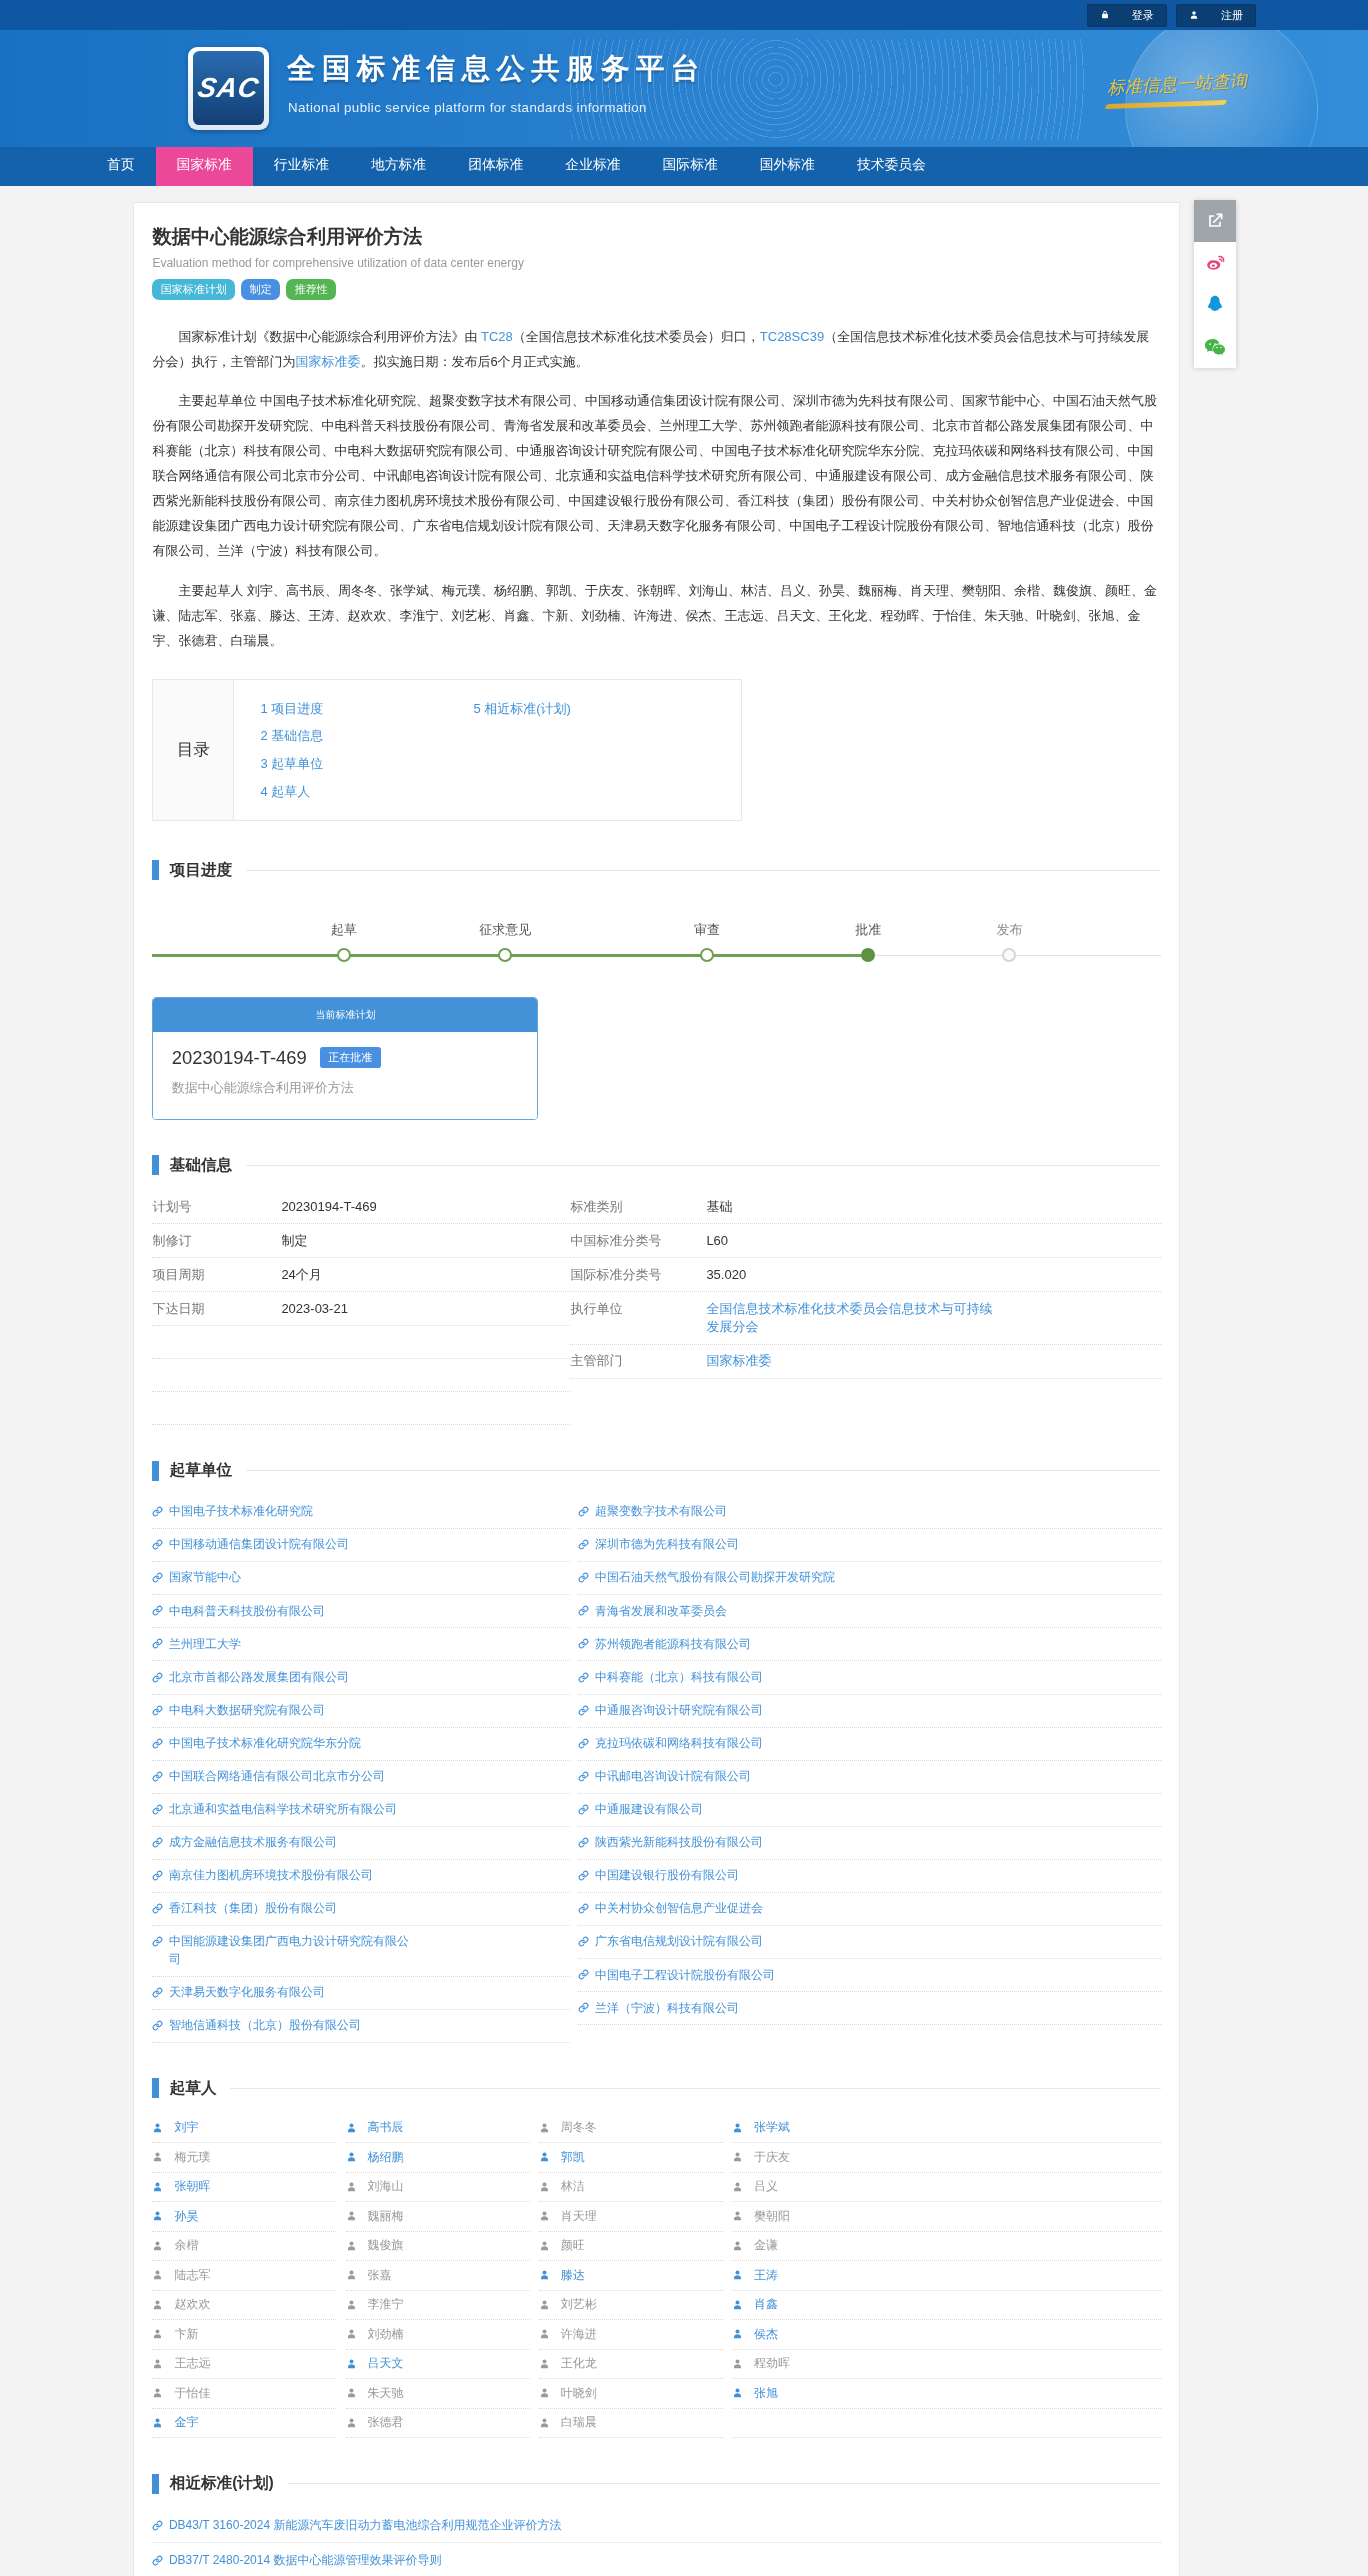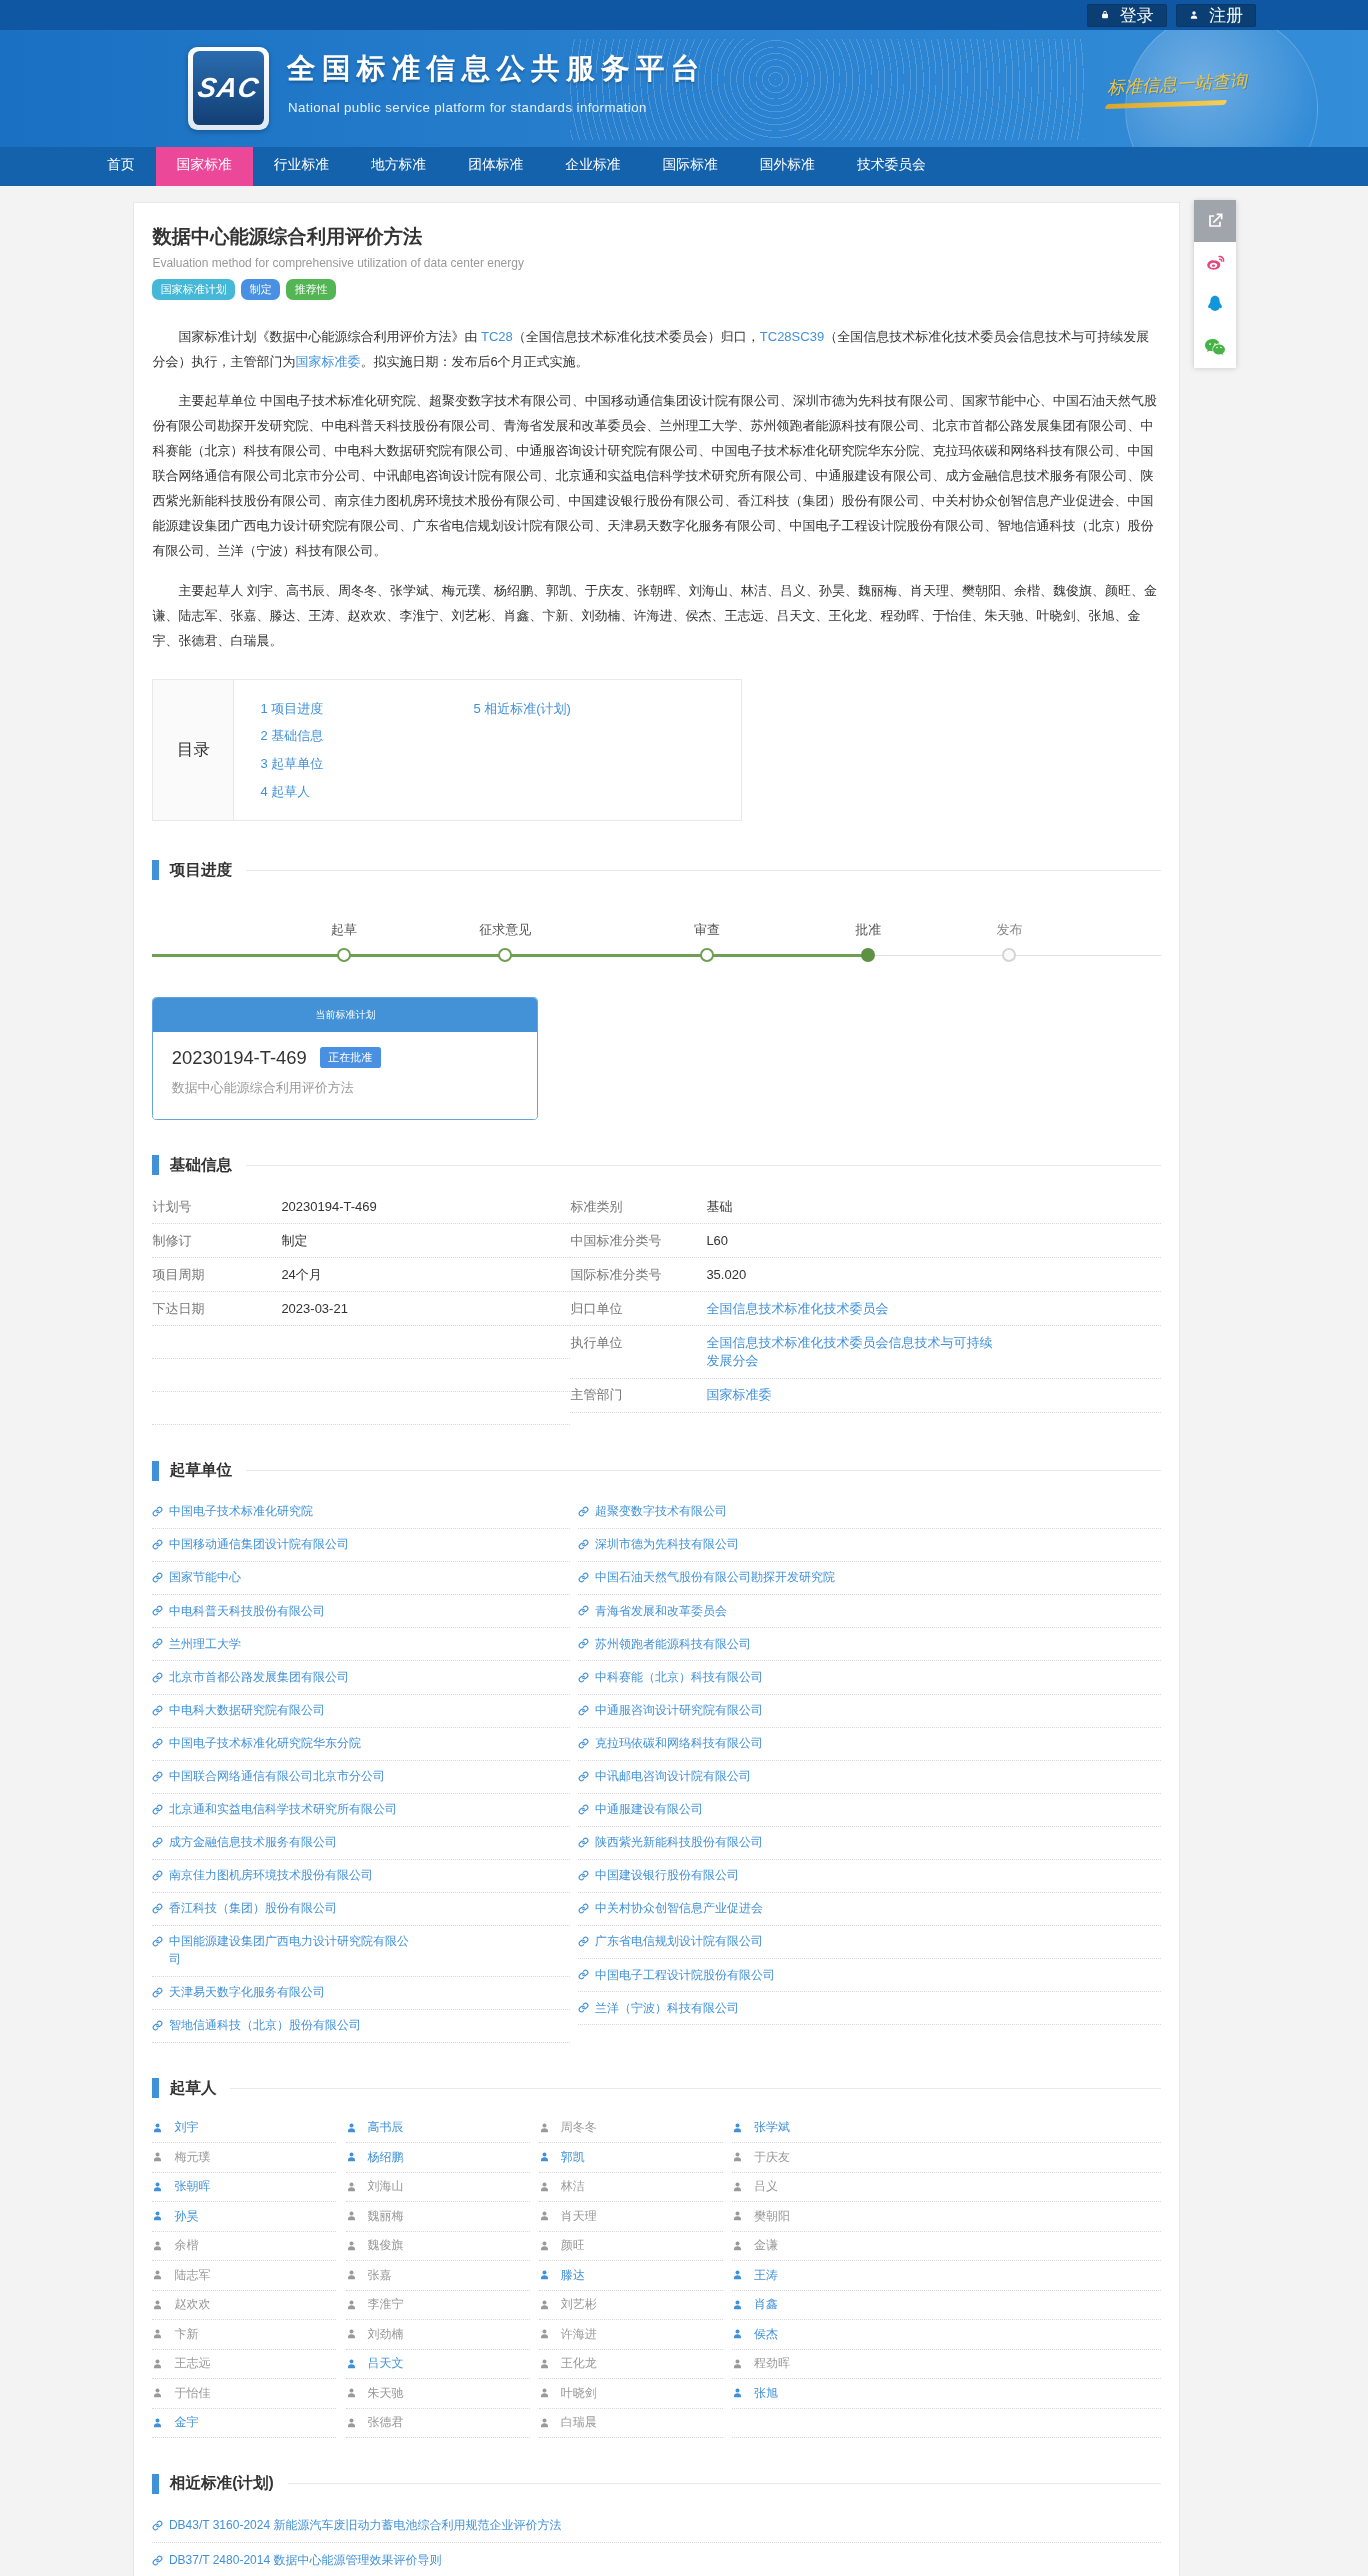--- a/index.html
+++ b/index.html
@@ -9,21 +9,21 @@
     font-family: "Liberation Sans", "DejaVu Sans", sans-serif;
     position: relative;
     min-height: 2576px;
     color: #333;
   }
   a { text-decoration: none; cursor: pointer; }
   .tlink { color: #4191d9; }
 
   
   .topbar { height: 30px; background: #0f57a3; display: flex; justify-content: flex-end; align-items: center; gap: 9.2px; padding-right: 113px; }
-  .tb-btn { height: 23px; background: #0b3f74; color: #fff; font-size: 17px; display: inline-flex; align-items: center; gap: 10px; padding: 0 12px; border-radius: 1.8px; border: 0.9px solid #0a3767; cursor: pointer; }
+  .tb-btn { height: 23px; background: #0b3f74; color: #fff; font-size: 11px; display: inline-flex; align-items: center; gap: 22px; padding: 0 12px; border-radius: 1.8px; border: 0.9px solid #0a3767; cursor: pointer; }
   .tb-btn svg { display: block; }
 
   
   .header { height: 117px; background: linear-gradient(90deg,#1a70c2 0%, #2a82d0 55%, #338dd8 100%); position: relative; overflow: hidden; }
   .globe { position: absolute; right: 51px; top: -18.4px; width: 193px; height: 193px; border-radius: 50%;
            background: radial-gradient(circle at 38% 35%, rgba(255,255,255,.30), rgba(255,255,255,.08) 55%, rgba(255,255,255,0) 72%);
            border: 0.9px solid rgba(255,255,255,.18); }
   .map-tex { position: absolute; left: 570px; top: 9.2px; width: 514px; height: 101px; opacity: .18;
              background: repeating-radial-gradient(circle at 40% 40%, #fff 0 0.9px, transparent 0.9px 6.4px); }
   .logo-box { position: absolute; left: 188px; top: 16.5px; width: 81px; height: 83px; background: linear-gradient(180deg,#ffffff,#dfe8f2); border-radius: 9.2px; padding: 4.6px; box-shadow: 0 1.8px 5.5px rgba(0,0,0,.25); }
@@ -271,24 +271,20 @@
         </div>
         <div class="info-row">
           <span class="info-label">中国标准分类号</span>
           <span class="info-value">L60</span>
         </div>
         <div class="info-row">
           <span class="info-label">国际标准分类号</span>
           <span class="info-value">35.020</span>
         </div>
         <div class="info-row">
-          <span class="info-label">归口单位</span>
-          <a class="info-value link">全国信息技术标准化技术委员会</a>
-        </div>
-        <div class="info-row">
           <span class="info-label">执行单位</span>
           <a class="info-value link">全国信息技术标准化技术委员会信息技术与可持续发展分会</a>
         </div>
         <div class="info-row">
           <span class="info-label">主管部门</span>
           <a class="info-value link">国家标准委</a>
         </div>
       </div>
   </div>
 

